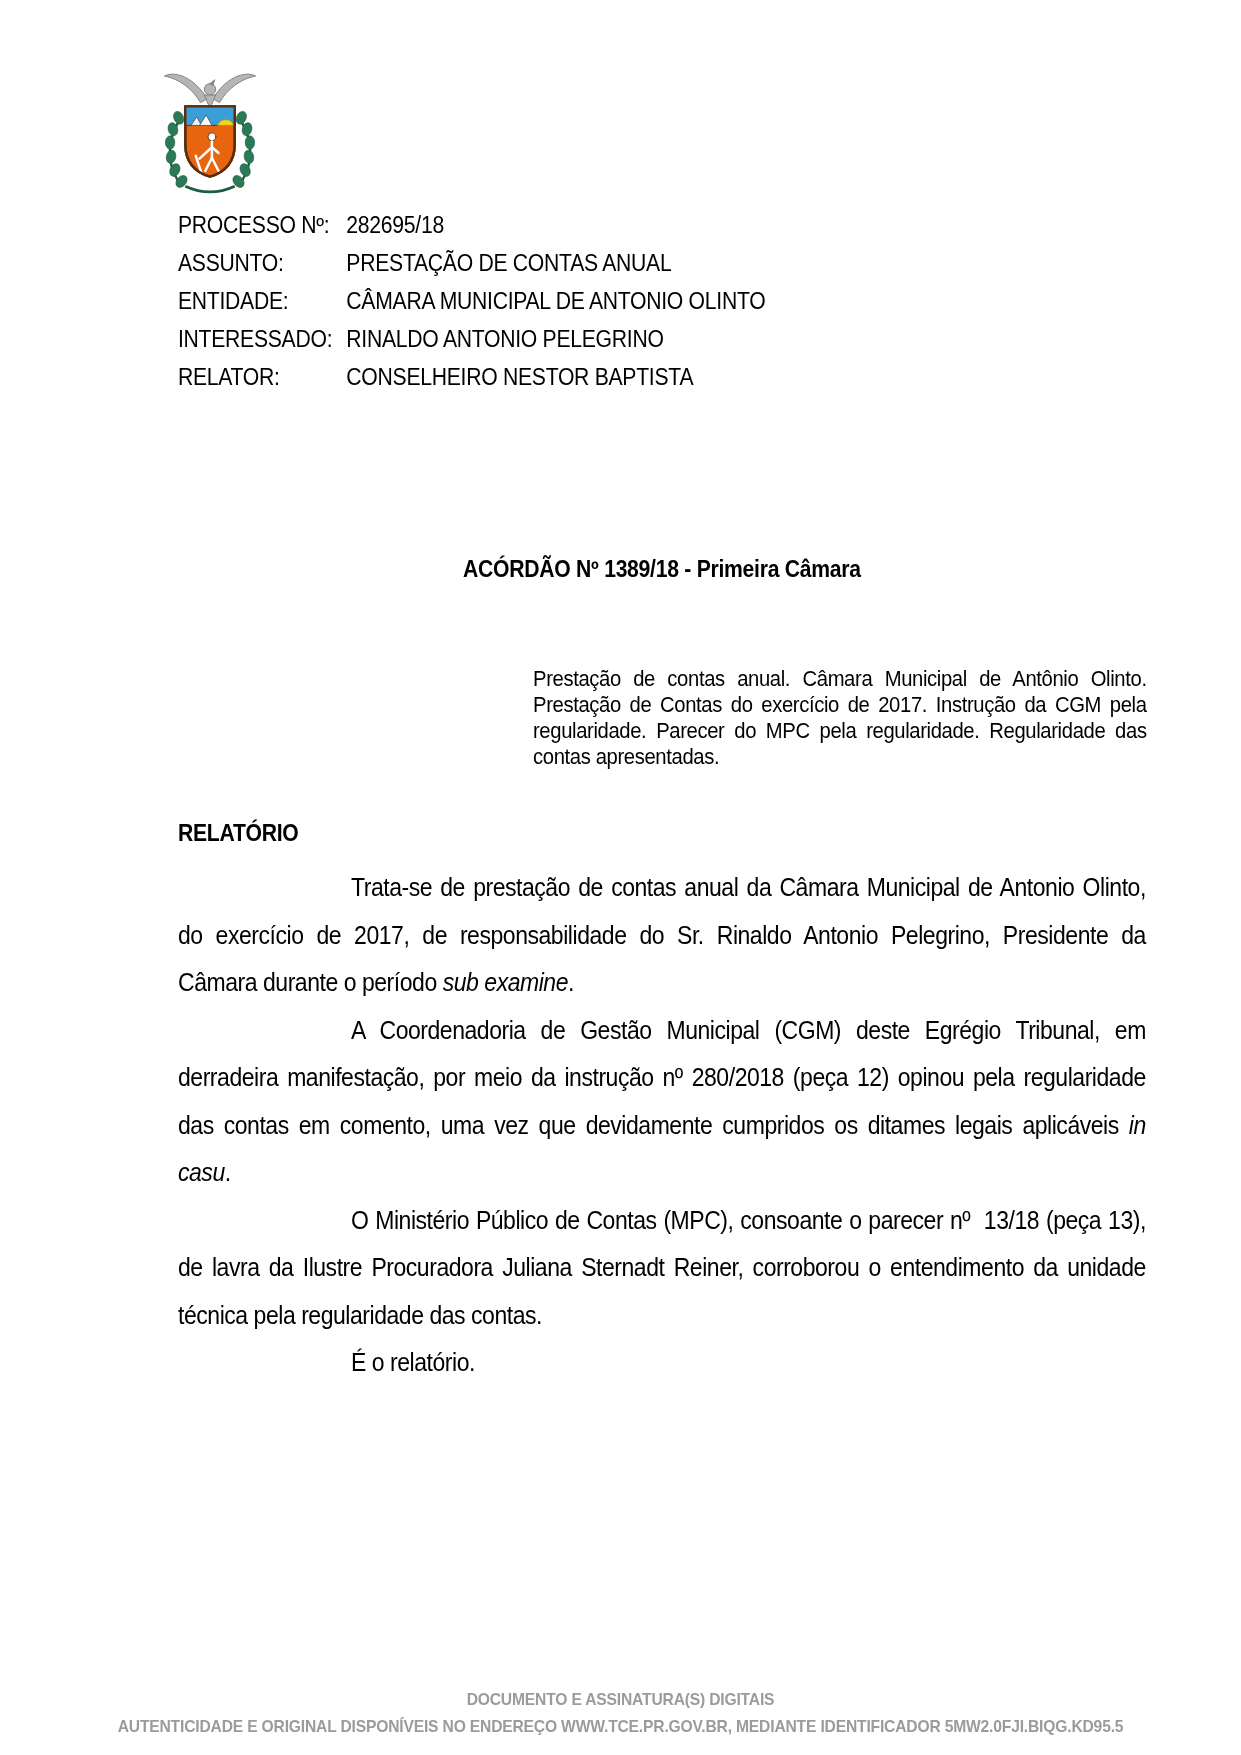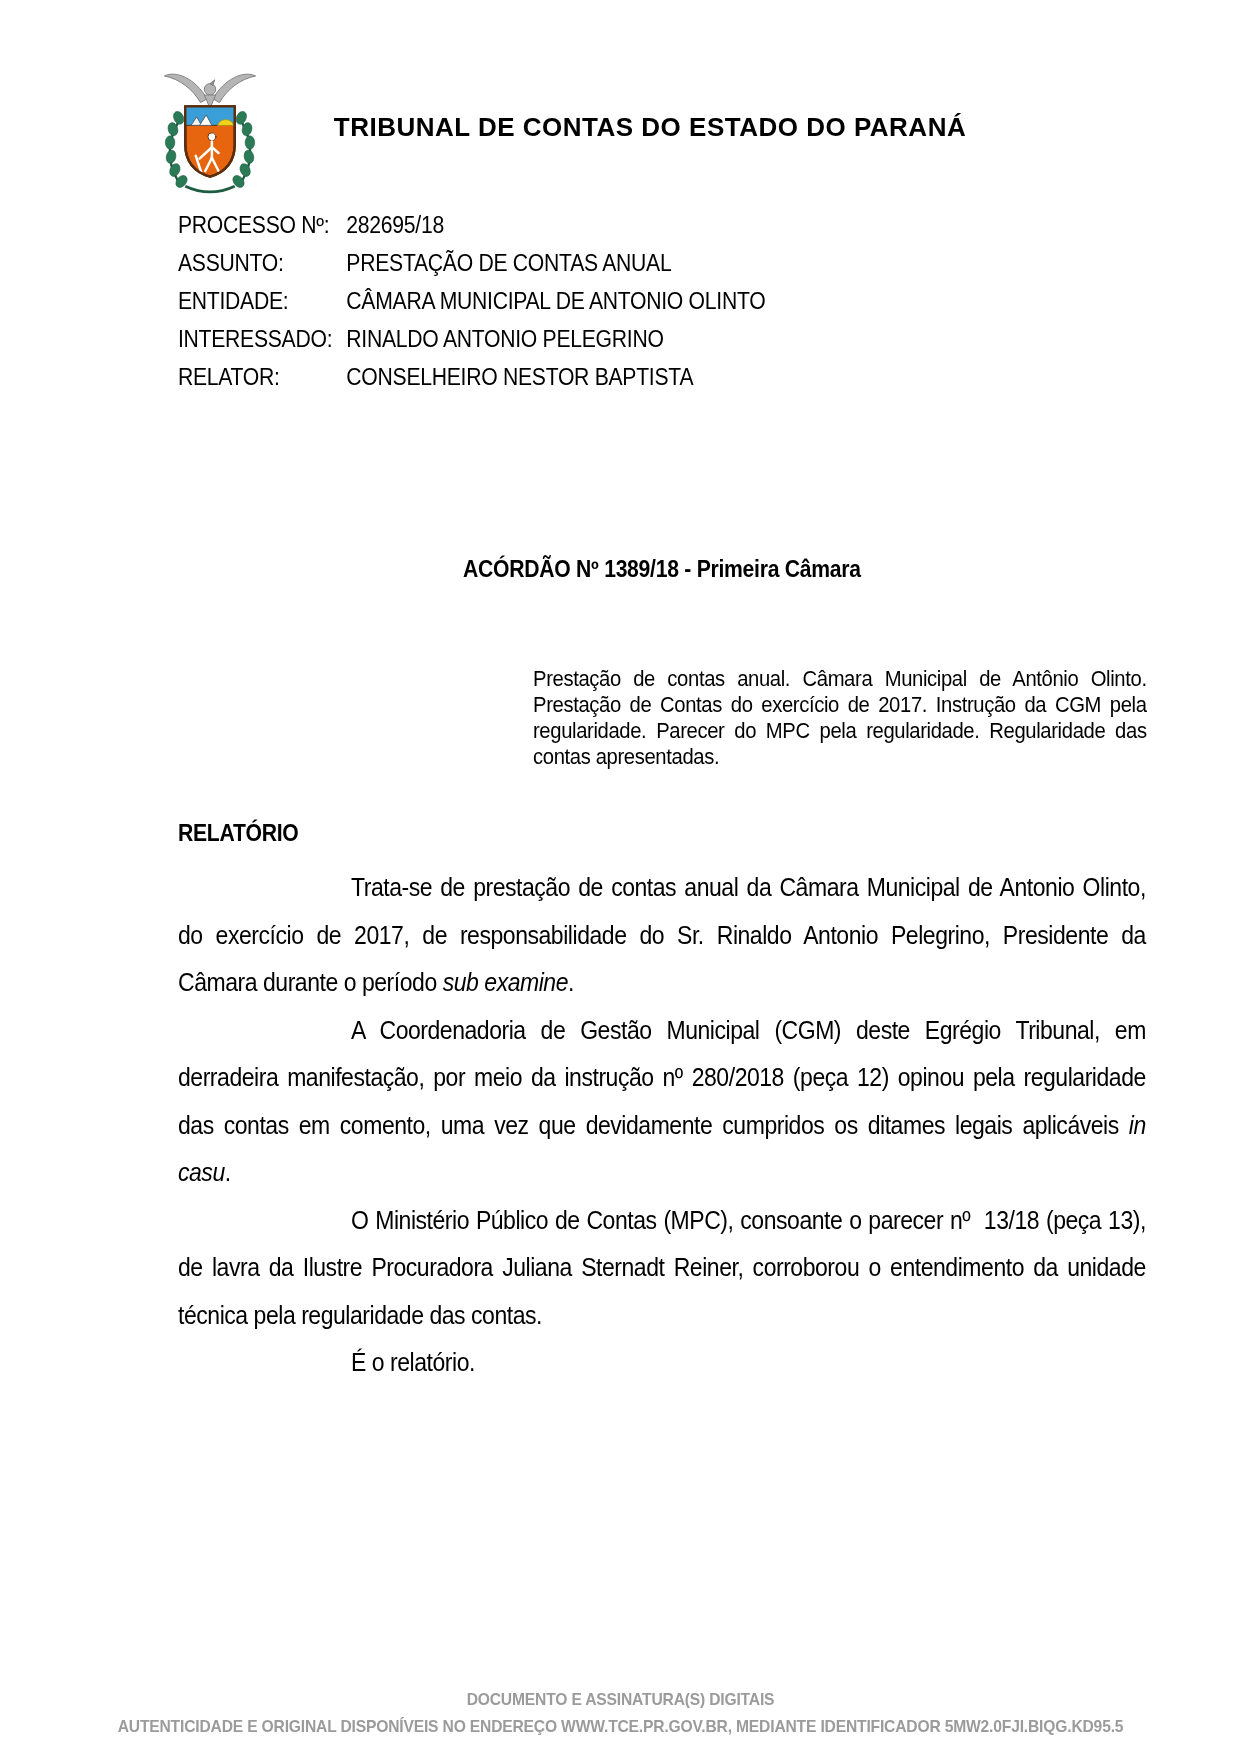--- a/index.html
+++ b/index.html
@@ -109,21 +109,20 @@
         <path d="M62,83 l-13,12"></path>
         <path d="M62,83 l7,6"></path>
         <path d="M62,94 l-7,14"></path>
         <path d="M62,94 l7,14"></path>
         <path d="M45,92 l6,18"></path>
       </g>
       <path d="M34,40 h52 v40 q0,26 -26,34 q-26,-8 -26,-34 Z" fill="none" stroke="#5B2D0C" stroke-width="2.5"></path>
     </svg>
   </div>
 
-  <div class="doc-title">TRIBUNAL DE CONTAS DO ESTADO DO PARANÁ</div>
 
   <div class="process-block condensed">
     <div class="process-row">
       <span class="process-label">PROCESSO Nº:</span>
       <span class="process-value">282695/18</span>
     </div>
     <div class="process-row">
       <span class="process-label">ASSUNTO:</span>
       <span class="process-value">PRESTAÇÃO DE CONTAS ANUAL</span>
     </div>

